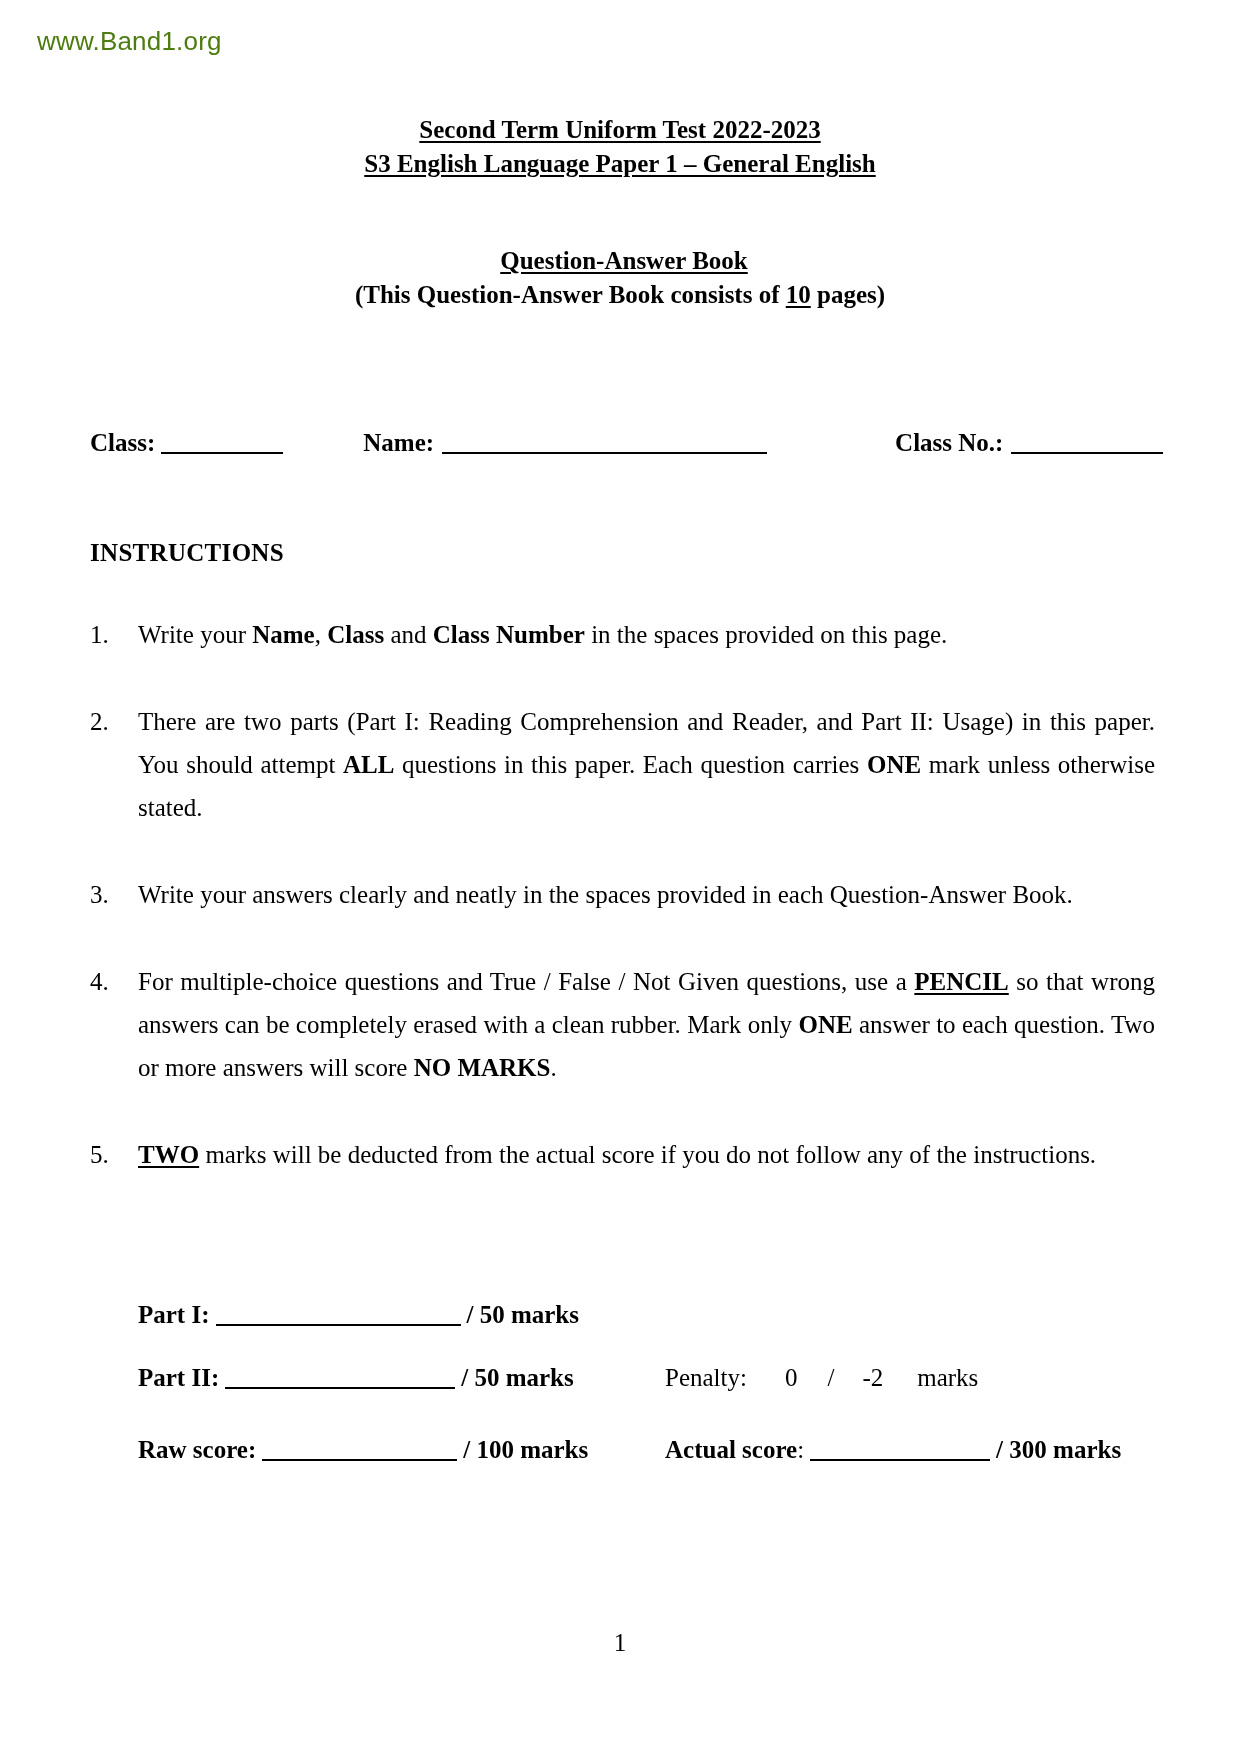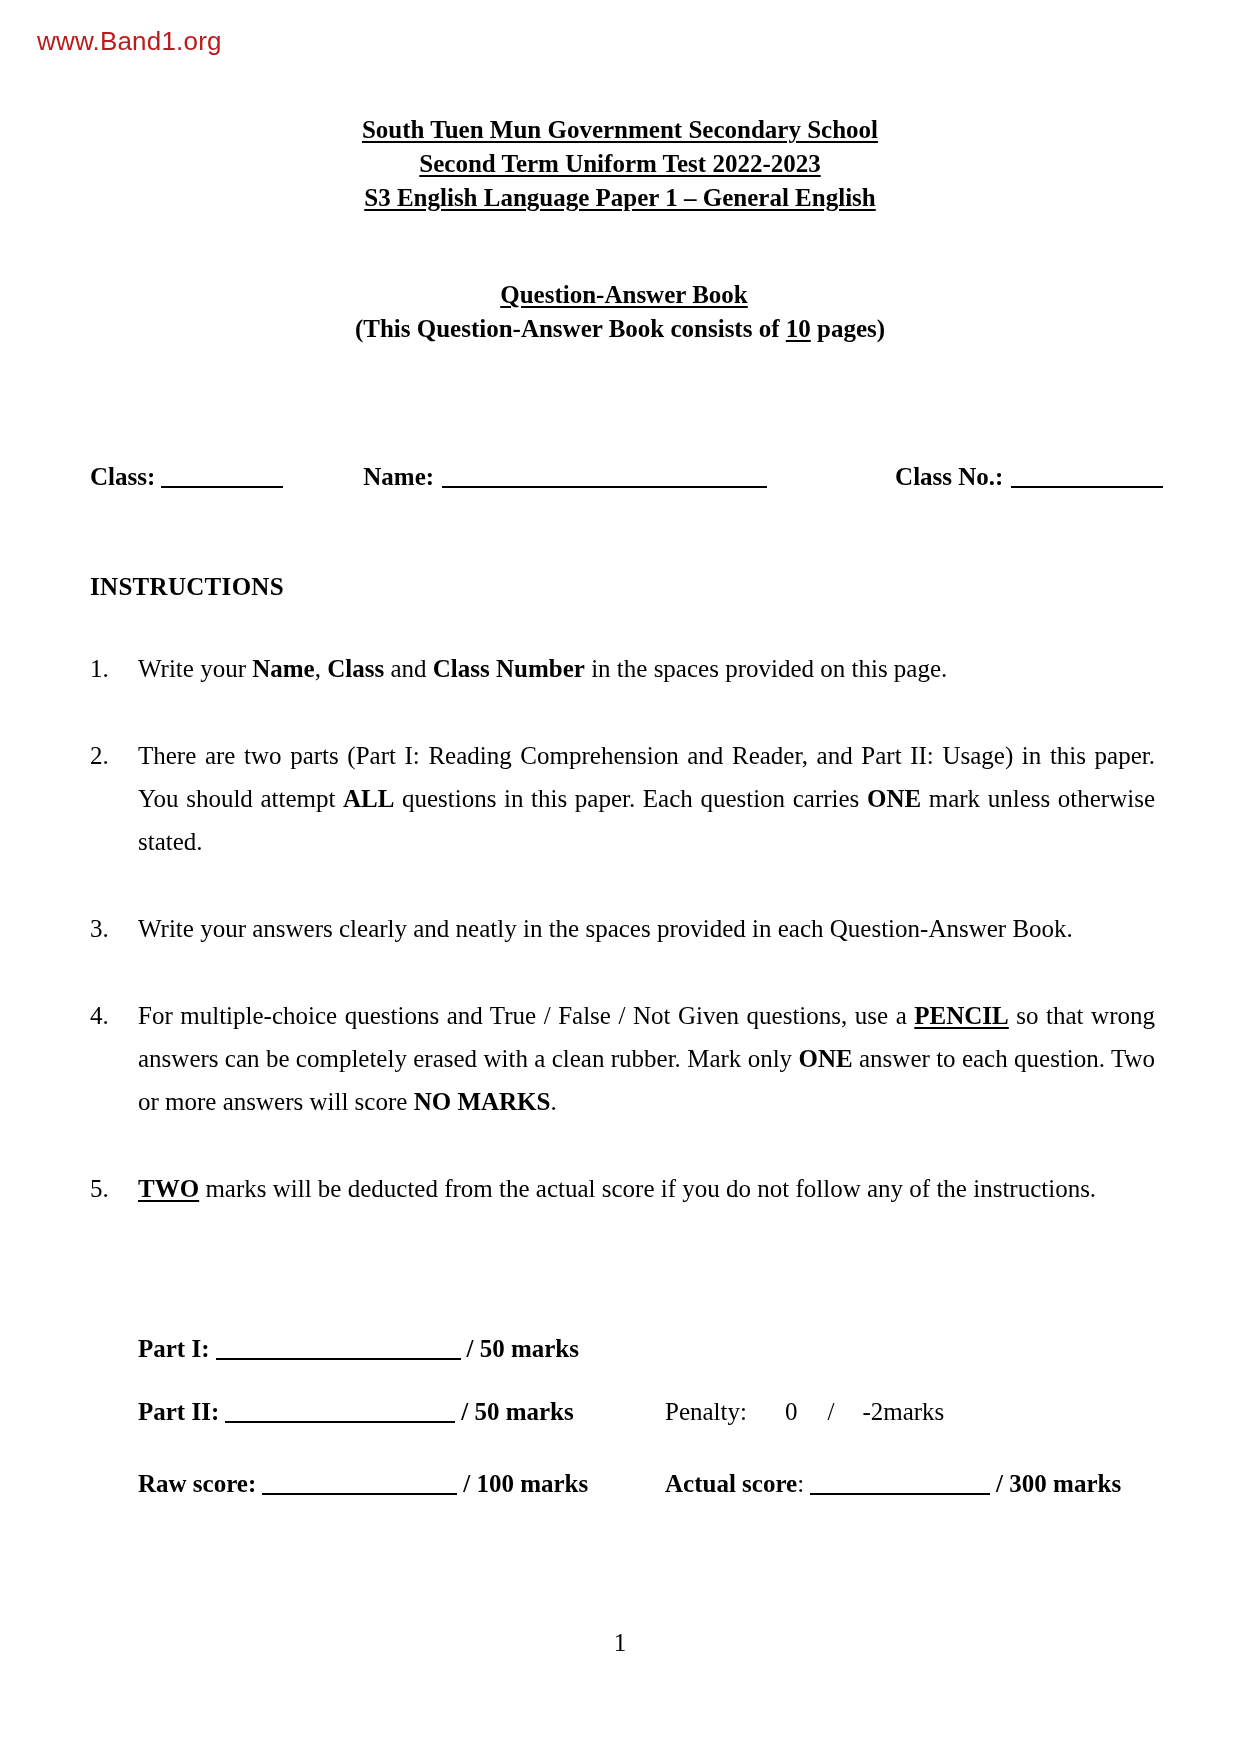--- a/index.html
+++ b/index.html
@@ -13,21 +13,21 @@
     font-family: "Liberation Serif", serif;
     font-size: 25px;
     overflow: hidden;
   }
   .watermark {
     position: absolute;
     top: 26px;
     left: 37px;
     font-family: "Liberation Sans", sans-serif;
     font-size: 26px;
-    color: #b91c1c;
+    color: #4d7c0f;
     letter-spacing: 0.2px;
   }
   .titles {
     padding-top: 113px;
     text-align: center;
     font-weight: bold;
     line-height: 34px;
   }
   .u {
     text-decoration: underline;
@@ -83,39 +83,38 @@
   .score-left { display: inline-block; width: 527px; vertical-align: baseline; }
   .b { font-weight: bold; }
   .blank-part   { width: 245px; margin-left: 6px; }
   .blank-part2  { width: 230px; margin-left: 6px; }
   .blank-raw    { width: 195px; margin-left: 6px; }
   .blank-actual { width: 180px; margin-left: 6px; }
   .after-blank { margin-left: 6px; }
   .pen-v1   { margin-left: 38px; }
   .pen-sep  { margin-left: 30px; }
   .pen-v2   { margin-left: 28px; }
-  .pen-unit { }
+  .pen-unit { margin-left: 34px; }
   .page-num {
     position: absolute;
     top: 1628px;
     left: 0;
     width: 100%;
     text-align: center;
     line-height: 30px;
   }
 </style>
 </head>
 <body>
 
 <div class="page">
 
   <div class="watermark">www.Band1.org</div>
 
   <div class="titles">
-    <div><span class="u">South Tuen Mun Government Secondary School</span></div>
     <div><span class="u">Second Term Uniform Test 2022-2023</span></div>
     <div><span class="u">S3 English Language Paper 1 – General English</span></div>
     <div class="qa-title"><span class="u">Question-Answer Book</span></div>
     <div><span>(This Question-Answer Book consists of </span><span class="u">10</span><span> pages)</span></div>
   </div>
 
 
   <div class="student-row">
     <span>Class:</span><span class="blank blank-class"></span><span class="lbl-name">Name:</span><span class="blank blank-name"></span><span class="lbl-classno">Class No.:</span><span class="blank blank-classno"></span>
   </div>

